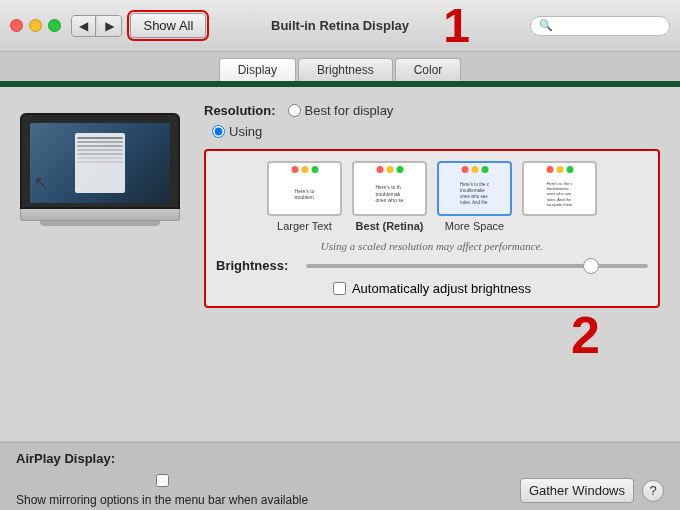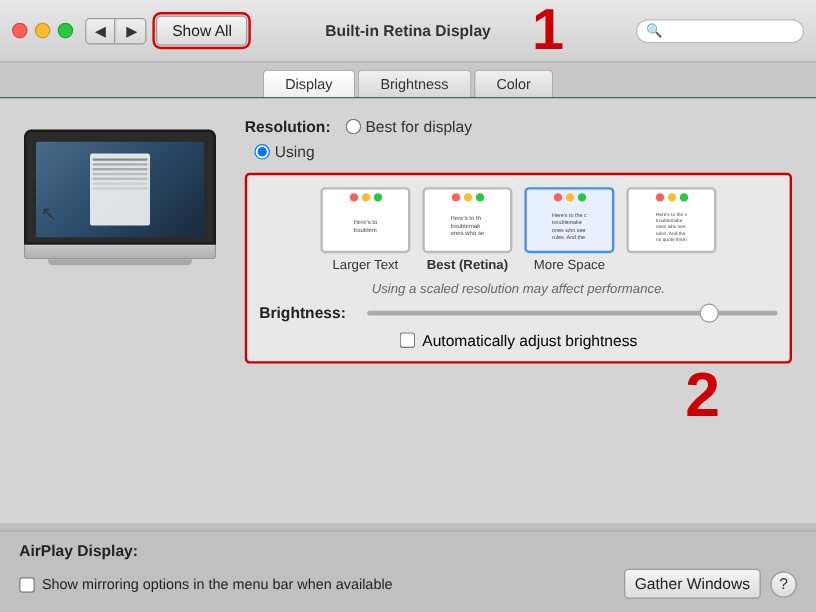--- a/index.html
+++ b/index.html
@@ -99,21 +99,21 @@
       font-size: 12px;
       width: 100%;
       background: transparent;
     }
 
     
     .tabs-bar {
       display: flex;
       justify-content: center;
       background: #c8c8c8;
-      border-bottom: 1px solid #14532d;
+      border-bottom: 6px solid #14532d;
       padding: 6px 0 0 0;
       gap: 2px;
     }
     .tab {
       padding: 4px 18px;
       font-size: 12px;
       cursor: pointer;
       border: 1px solid #aaa;
       border-bottom: none;
       border-radius: 4px 4px 0 0;
@@ -301,20 +301,21 @@
       text-align: center;
     }
     .res-option-label.bold { font-weight: bold; }
 
     .perf-note {
       font-size: 11px;
       color: #666;
       text-align: center;
       font-style: italic;
       margin-bottom: 6px;
+      font-family: Liberation Serif, serif;
     }
 
     .brightness-row {
       display: flex;
       align-items: center;
       gap: 10px;
       margin-bottom: 8px;
     }
     .brightness-label {
       font-size: 13px;
@@ -395,24 +396,25 @@
       pointer-events: none;
     }
 
     .bottom-row {
       display: flex;
       align-items: center;
       justify-content: space-between;
     }
     .mirror-check-row {
       display: flex;
-      align-items: flex-end;
+      align-items: center;
       gap: 6px;
       font-size: 12px;
       color: #222;
+      flex-direction: column;
     }
 
     .bottom-right {
       display: flex;
       align-items: center;
       gap: 8px;
     }
     .gather-btn {
       background: linear-gradient(to bottom, #f5f5f5, #dcdcdc);
       border: 1px solid #999;

